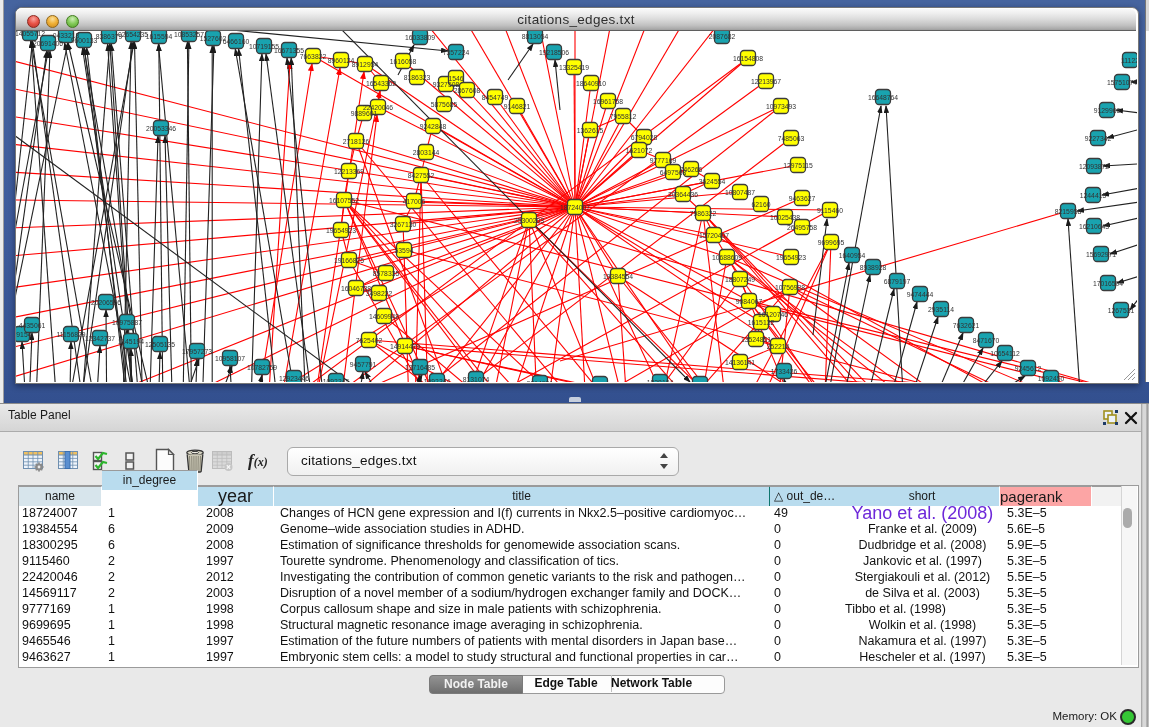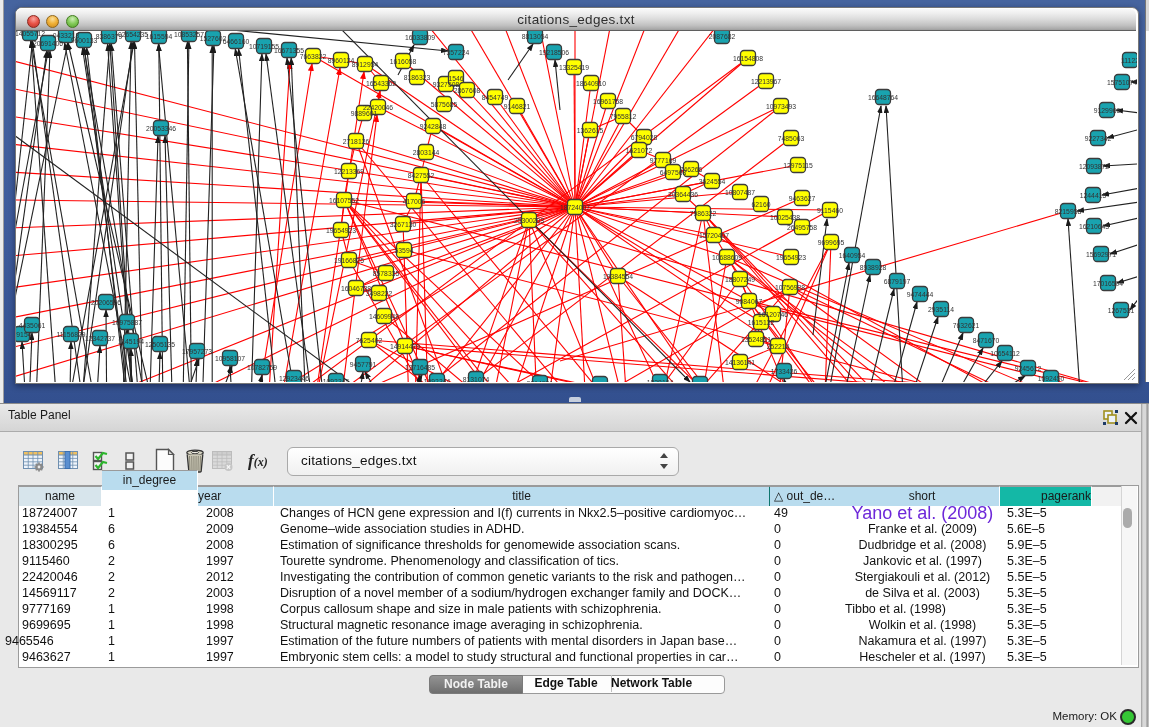--- a/index.html
+++ b/index.html
@@ -670,25 +670,25 @@
 <div class="abs" style="left:287px;top:447px;width:390px;height:27px;background:linear-gradient(180deg,#ffffff,#f0f0f0);border:1px solid #a9a9a9;border-radius:6px"></div>
 <div class="abs" style="left:301px;top:447px;font-size:13.5px;letter-spacing:.2px;line-height:28px;color:#111">citations_edges.txt</div>
 <svg class="abs" style="left:658px;top:452px" width="12" height="18" viewBox="0 0 12 18">
  <path d="M6,1 L10,6 L2,6 z" fill="#444"></path>
     <path d="M6,17 L10,12 L2,12 z" fill="#444"></path>
   </svg>
 
 <div class="abs" style="left:18px;top:485px;width:1119px;height:181px;background:#fff;border:1px solid #9b9b9b"></div>
 <div style="position:absolute;left:19px;top:486px;width:82px;height:19px;background:#d7e5ec;border-right:1px solid #fff;border-top:1px solid #9a9a9a;font-size:12px;line-height:19px;text-align:center;color:#1a1a1a">name</div>
 <div style="position:absolute;left:102px;top:470px;width:95px;height:19px;background:#b9dcee;border-right:1px solid #fff;border-top:1px solid #9a9a9a;font-size:12px;line-height:19px;text-align:center;color:#1a1a1a">in_degree</div>
-<div style="position:absolute;left:198px;top:486px;width:75px;height:19px;background:#b9dcee;border-right:1px solid #fff;border-top:1px solid #9a9a9a;font-size:12px;line-height:19px;text-align:left;color:#1a1a1a">year</div>
+<div style="position:absolute;left:198px;top:486px;width:75px;height:19px;background:#b9dcee;border-right:1px solid #fff;border-top:1px solid #9a9a9a;font-size:18px;line-height:19px;text-align:center;color:#1a1a1a">year</div>
 <div style="position:absolute;left:274px;top:486px;width:495px;height:19px;background:#b9dcee;border-right:3px solid #0f766e;border-top:1px solid #9a9a9a;font-size:12px;line-height:19px;text-align:center;color:#1a1a1a">title</div>
 <div style="position:absolute;left:770px;top:486px;width:74px;height:19px;background:#b9dcee;border-right:1px solid #fff;border-top:1px solid #9a9a9a;font-size:12px;line-height:19px;text-align:left;padding-left:4px;color:#1a1a1a">△ out_de…</div>
 <div style="position:absolute;left:845px;top:486px;width:154px;height:19px;background:#b9dcee;border-right:1px solid #fff;border-top:1px solid #9a9a9a;font-size:12px;line-height:19px;text-align:center;color:#1a1a1a">short</div>
-<div style="position:absolute;left:1000px;top:486px;width:91px;height:19px;background:#14b8a6;border-right:1px solid #fff;border-top:1px solid #9a9a9a;font-size:12px;line-height:19px;text-align:right;color:#1a1a1a">pagerank</div>
+<div style="position:absolute;left:1000px;top:486px;width:91px;height:19px;background:#fca5a5;border-right:1px solid #fff;border-top:1px solid #9a9a9a;font-size:15px;line-height:19px;text-align:left;color:#1a1a1a">pagerank</div>
 <div class="abs" style="left:1092px;top:486px;width:29px;height:19px;background:#f2f2f2;border-top:1px solid #9a9a9a"></div>
 <div style="position:absolute;left:22px;top:505px;font-size:12.5px;line-height:16px;color:#111;white-space:nowrap">18724007</div>
 <div style="position:absolute;left:108px;top:505px;font-size:12.5px;line-height:16px;color:#111;white-space:nowrap">1</div>
 <div style="position:absolute;left:206px;top:505px;font-size:12.5px;line-height:16px;color:#111;white-space:nowrap">2008</div>
 <div style="position:absolute;left:280px;top:505px;font-size:12.5px;line-height:16px;color:#111;white-space:nowrap">Changes of HCN gene expression and I(f) currents in Nkx2.5–positive cardiomyoc…</div>
 <div style="position:absolute;left:774px;top:505px;font-size:12.5px;line-height:16px;color:#111;white-space:nowrap">49</div>
 <div style="position:absolute;left:845px;top:505px;width:155px;text-align:center;font-size:18px;line-height:16px;color:#6d28d9;white-space:nowrap">Yano et al. (2008)</div>
 <div style="position:absolute;left:1007px;top:505px;font-size:12.5px;line-height:16px;color:#111;white-space:nowrap">5.3E–5</div>
 <div style="position:absolute;left:22px;top:521px;font-size:12.5px;line-height:16px;color:#111;white-space:nowrap">19384554</div>
 <div style="position:absolute;left:108px;top:521px;font-size:12.5px;line-height:16px;color:#111;white-space:nowrap">6</div>
@@ -732,21 +732,21 @@
 <div style="position:absolute;left:774px;top:601px;font-size:12.5px;line-height:16px;color:#111;white-space:nowrap">0</div>
 <div style="position:absolute;left:845px;top:601px;width:155px;text-align:left;font-size:12.5px;line-height:16px;color:#111;white-space:nowrap">Tibbo et al. (1998)</div>
 <div style="position:absolute;left:1007px;top:601px;font-size:12.5px;line-height:16px;color:#111;white-space:nowrap">5.3E–5</div>
 <div style="position:absolute;left:22px;top:617px;font-size:12.5px;line-height:16px;color:#111;white-space:nowrap">9699695</div>
 <div style="position:absolute;left:108px;top:617px;font-size:12.5px;line-height:16px;color:#111;white-space:nowrap">1</div>
 <div style="position:absolute;left:206px;top:617px;font-size:12.5px;line-height:16px;color:#111;white-space:nowrap">1998</div>
 <div style="position:absolute;left:280px;top:617px;font-size:12.5px;line-height:16px;color:#111;white-space:nowrap">Structural magnetic resonance image averaging in schizophrenia.</div>
 <div style="position:absolute;left:774px;top:617px;font-size:12.5px;line-height:16px;color:#111;white-space:nowrap">0</div>
 <div style="position:absolute;left:845px;top:617px;width:155px;text-align:center;font-size:12.5px;line-height:16px;color:#111;white-space:nowrap">Wolkin et al. (1998)</div>
 <div style="position:absolute;left:1007px;top:617px;font-size:12.5px;line-height:16px;color:#111;white-space:nowrap">5.3E–5</div>
-<div style="position:absolute;left:5px;top:633px;font-size:12.5px;line-height:16px;color:#111;white-space:nowrap">9465546</div>
+<div style="position:absolute;left:22px;top:633px;font-size:12.5px;line-height:16px;color:#111;white-space:nowrap">9465546</div>
 <div style="position:absolute;left:108px;top:633px;font-size:12.5px;line-height:16px;color:#111;white-space:nowrap">1</div>
 <div style="position:absolute;left:206px;top:633px;font-size:12.5px;line-height:16px;color:#111;white-space:nowrap">1997</div>
 <div style="position:absolute;left:280px;top:633px;font-size:12.5px;line-height:16px;color:#111;white-space:nowrap">Estimation of the future numbers of patients with mental disorders in Japan base…</div>
 <div style="position:absolute;left:774px;top:633px;font-size:12.5px;line-height:16px;color:#111;white-space:nowrap">0</div>
 <div style="position:absolute;left:845px;top:633px;width:155px;text-align:center;font-size:12.5px;line-height:16px;color:#111;white-space:nowrap">Nakamura et al. (1997)</div>
 <div style="position:absolute;left:1007px;top:633px;font-size:12.5px;line-height:16px;color:#111;white-space:nowrap">5.3E–5</div>
 <div style="position:absolute;left:22px;top:649px;font-size:12.5px;line-height:16px;color:#111;white-space:nowrap">9463627</div>
 <div style="position:absolute;left:108px;top:649px;font-size:12.5px;line-height:16px;color:#111;white-space:nowrap">1</div>
 <div style="position:absolute;left:206px;top:649px;font-size:12.5px;line-height:16px;color:#111;white-space:nowrap">1997</div>
 <div style="position:absolute;left:280px;top:649px;font-size:12.5px;line-height:16px;color:#111;white-space:nowrap">Embryonic stem cells: a model to study structural and functional properties in car…</div>

